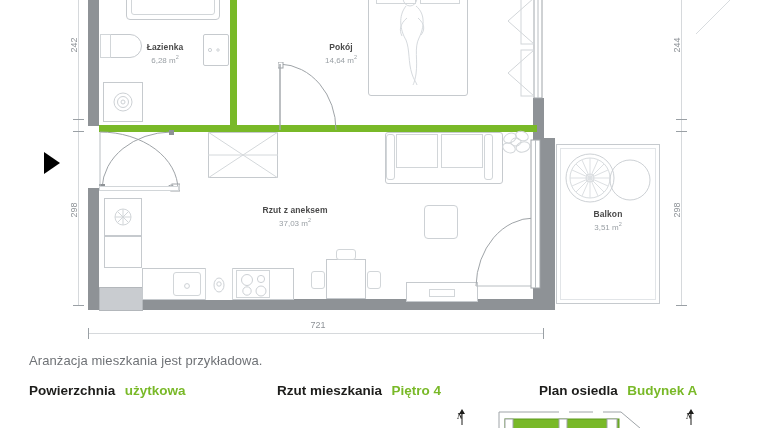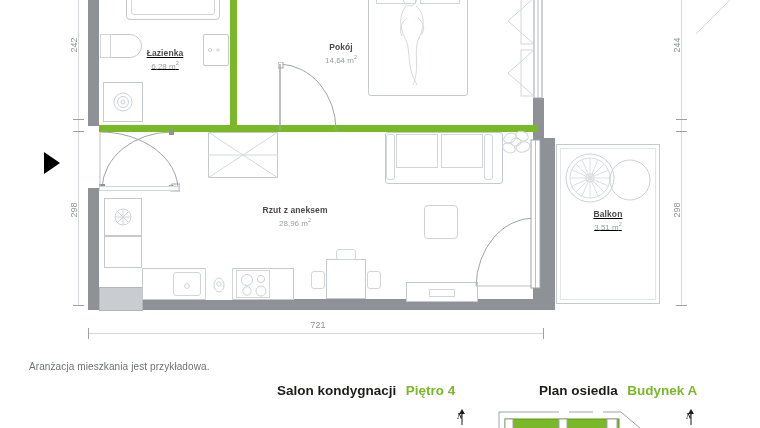--- a/index.html
+++ b/index.html
@@ -28,21 +28,21 @@
   .room-area sup { font-size:5.5px; vertical-align:super; }
 
   
   .dim-line-v { position:absolute; width:1px; background:#d6d9dc; }
   .dim-line-h { position:absolute; height:1px; background:#d6d9dc; }
   .dim-txt { position:absolute; font-size:9px; color:#8d9297; white-space:nowrap; }
   .dim-txt.vert { transform:rotate(-90deg); transform-origin:center center; }
   .tick { position:absolute; background:#9aa0a5; }
 
   
-  .note { position:absolute; left:29px; top:361px; font-size:10px; color:#6f7276; letter-spacing:.1px; }
+  .note { position:absolute; left:29px; top:353px; font-size:13px; color:#6f7276; letter-spacing:.1px; }
   .footer-row { position:absolute; top:381px; height:20px; }
   .f-label { font-size:13.5px; font-weight:bold; color:#1d1d1b; }
   .f-value { font-size:13.5px; font-weight:bold; color:#79b928; margin-left:5px; }
 
   .compass { position:absolute; font-size:8px; font-weight:bold; color:#1d1d1b;
              font-family:"Liberation Serif", serif; font-style:italic; }
 
   .entry-arrow { position:absolute; width:0; height:0;
                  border-top:11px solid transparent; border-bottom:11px solid transparent;
                  border-left:16px solid #000; }
@@ -106,21 +106,21 @@
     <circle cx="16" cy="16" r="5.5" fill="none" stroke="#cdd1d5" stroke-width="1"></circle>
     <circle cx="16" cy="16" r="2" fill="none" stroke="#cdd1d5" stroke-width="1"></circle>
   </svg>
 
   <div class="thin" style="left:203px; top:34px; width:26px; height:32px; border-radius:2px;"></div>
   <svg class="abs" style="left:207px; top:45px;" width="18" height="10">
     <circle cx="3" cy="5" r="1.6" fill="none" stroke="#cdd1d5" stroke-width="1"></circle>
     <circle cx="11" cy="5" r="1.2" fill="none" stroke="#cdd1d5" stroke-width="1"></circle>
   </svg>
 
-  <div class="room-label" style="left:125px; top:48px; width:80px;text-decoration:underline;">
+  <div class="room-label" style="left:125px; top:42px; width:80px;">
     <div class="room-name">Łazienka</div>
     <div class="room-area">
       <span>6,28 m</span><sup>2</sup>
     </div>
   </div>
 
   <svg class="abs" style="left:208px; top:132px;" width="70" height="46">
     <rect x="0.5" y="0.5" width="69" height="45" fill="none" stroke="#c6cace" stroke-width="1"></rect>
     <line x1="0" y1="0" x2="70" y2="46" stroke="#d4d8db" stroke-width="1"></line>
     <line x1="70" y1="0" x2="0" y2="46" stroke="#d4d8db" stroke-width="1"></line>
@@ -198,21 +198,21 @@
   <div class="thin" style="left:326px; top:259px; width:40px; height:40px;"></div>
   <div class="thin2" style="left:336px; top:249px; width:20px; height:11px; border-radius:3px;"></div>
   <div class="thin2" style="left:311px; top:271px; width:14px; height:18px; border-radius:3px;"></div>
   <div class="thin2" style="left:367px; top:271px; width:14px; height:18px; border-radius:3px;"></div>
 
   <div class="thin" style="left:99px; top:287px; width:44px; height:24px; background:#c9ccd0; border-color:#b3b7bb;"></div>
 
   <div class="room-label" style="left:234px; top:205px; width:122px;">
     <div class="room-name">Rzut z aneksem</div>
     <div class="room-area">
-      <span>28,96 m</span><sup>2</sup>
+      <span>37,03 m</span><sup>2</sup>
     </div>
   </div>
 
   <div class="thin" style="left:104px; top:198px; width:38px; height:38px;"></div>
   <svg class="abs" style="left:112px; top:206px;" width="22" height="22">
     <circle cx="11" cy="11" r="8" fill="none" stroke="#d2d6d9" stroke-width="1"></circle>
     <g stroke="#d2d6d9" stroke-width="1">
       <line x1="11" y1="3" x2="11" y2="19"></line>
         <line x1="3" y1="11" x2="19" y2="11"></line>
       <line x1="5.5" y1="5.5" x2="16.5" y2="16.5"></line>
@@ -266,36 +266,40 @@
         <line x1="34" y1="8" x2="18" y2="44"></line>
       <line x1="8" y1="18" x2="44" y2="34"></line>
         <line x1="8" y1="34" x2="44" y2="18"></line>
     </g>
   </svg>
 
   <svg class="abs" style="left:608px; top:158px;" width="44" height="44">
     <circle cx="22" cy="22" r="20" fill="none" stroke="#cdd1d5" stroke-width="1"></circle>
   </svg>
 
-  <div class="room-label" style="left:572px; top:209px; width:72px;text-decoration:underline;">
+  <div class="room-label" style="left:572px; top:209px; width:72px;">
     <div class="room-name">Balkon</div>
     <div class="room-area">
       <span>3,51 m</span><sup>2</sup>
     </div>
   </div>
 
   <svg class="abs" style="left:690px; top:0px;" width="70" height="40">
     <line x1="40" y1="0" x2="6" y2="34" stroke="#d8dcdf" stroke-width="1"></line>
   </svg>
 
   <div class="note">Aranżacja mieszkania jest przykładowa.</div>
 
+  <div class="footer-row" style="left:29px;">
+    <span class="f-label">Powierzchnia</span>
+    <span class="f-value">użytkowa</span>
+  </div>
 
   <div class="footer-row" style="left:277px;">
-    <span class="f-label">Salon kondygnacji</span>
+    <span class="f-label">Rzut mieszkania</span>
     <span class="f-value">Piętro 4</span>
   </div>
 
   <div class="footer-row" style="left:513px;padding-left:26px;">
     <span class="f-label">Plan osiedla</span>
     <span class="f-value">Budynek A</span>
   </div>
 
   <svg class="abs" style="left:497px; top:404px;" width="200" height="24">
     <path d="M 2 8 L 2 24" fill="none" stroke="#9fa4a8" stroke-width="1"></path>

